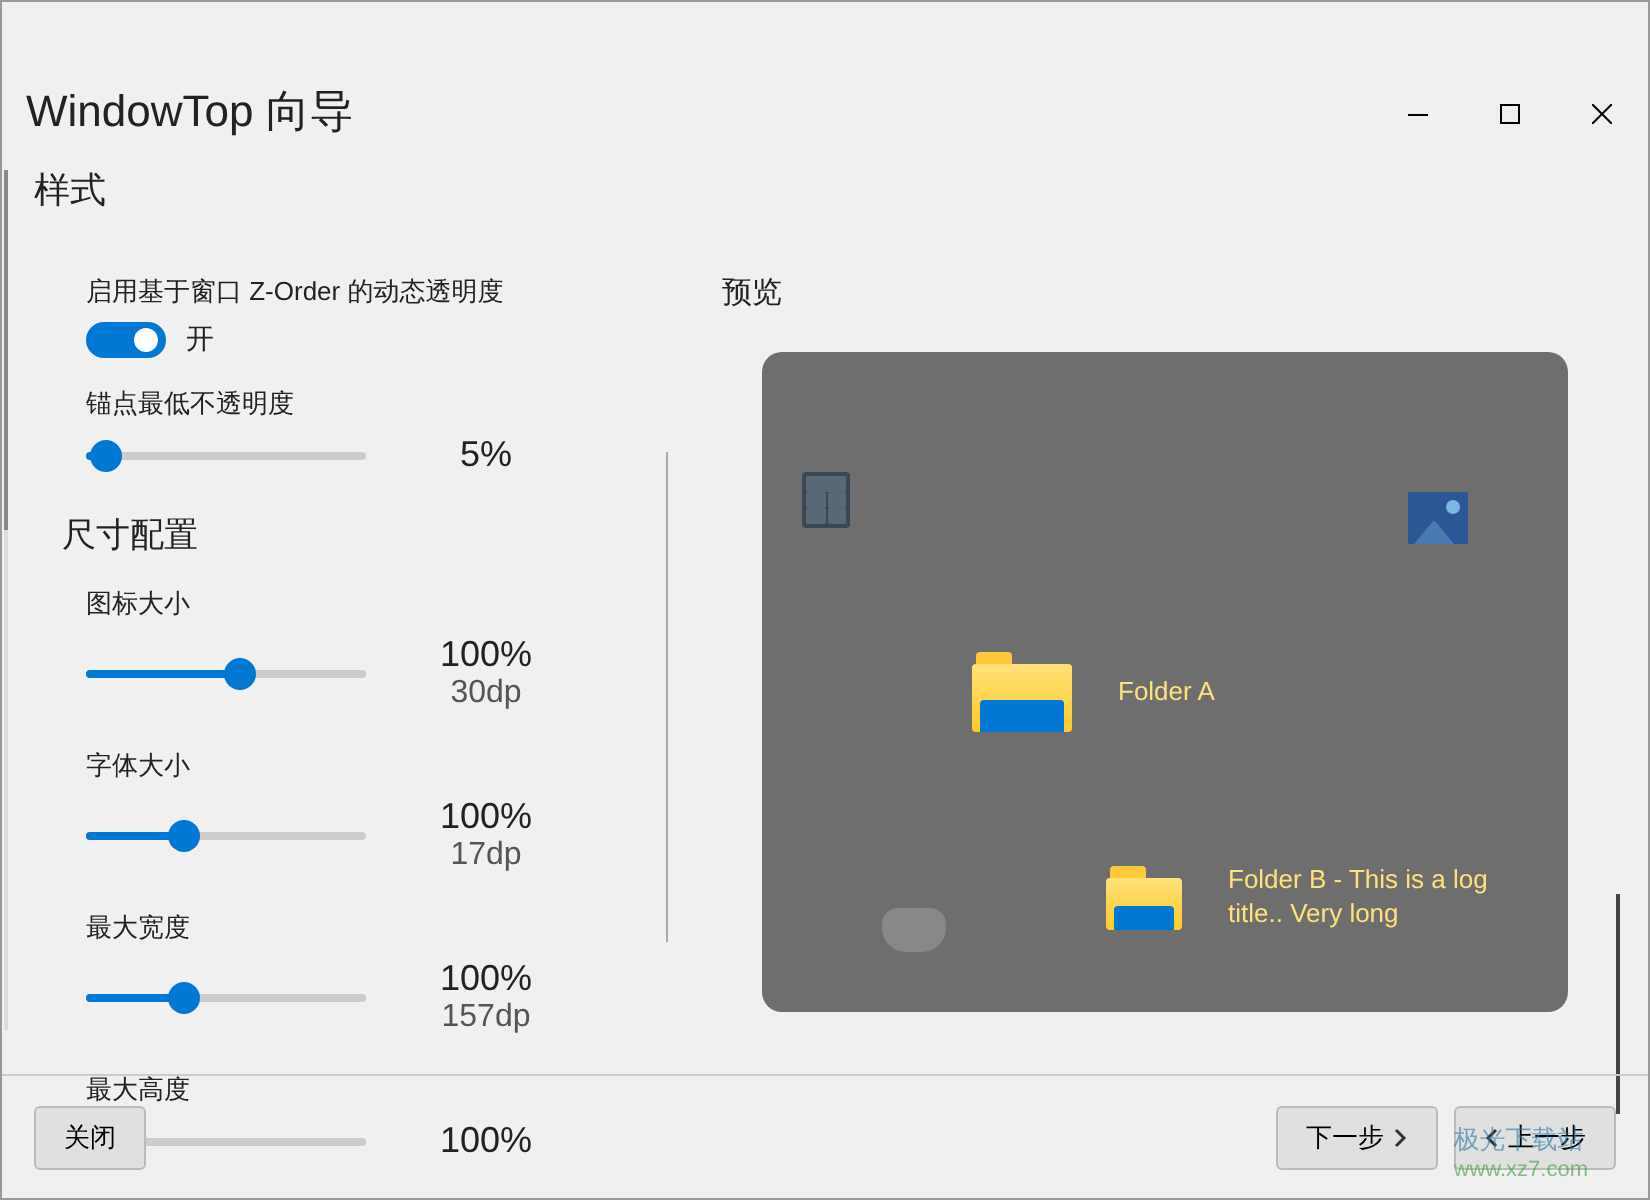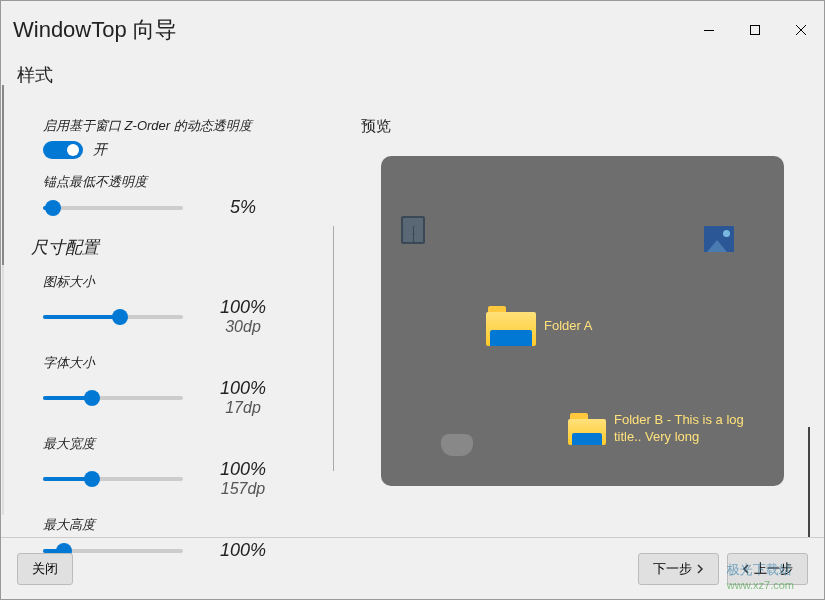--- a/index.html
+++ b/index.html
@@ -1,42 +1,42 @@
 <!DOCTYPE html>
 <html><head>
 <meta charset="utf-8">
 <style>
 * { box-sizing: border-box; margin: 0; padding: 0; font-family: "Microsoft YaHei", "Segoe UI", sans-serif; }
 body { width: 825px; height: 600px; background: #f0f0f0; border: 1px solid #999; position: relative; overflow: hidden; }
-.titlebar { display: flex; justify-content: space-between; align-items: center; padding: 8px 0 0 12px; height: 50px; }
+.titlebar { display: flex; justify-content: space-between; align-items: flex-end; padding: 8px 0 0 12px; height: 50px; margin-top: 20px; }
 .titlebar h1 { font-size: 22px; font-weight: 400; color: #222; }
 .window-controls { display: flex; }
 .window-controls div { width: 46px; height: 28px; display: flex; align-items: center; justify-content: center; cursor: pointer; }
 .section-title { font-size: 18px; font-weight: 400; color: #222; padding: 12px 0 0 16px; }
 .main { display: flex; padding: 0 0 0 10px; height: 470px; }
-.left-panel { width: 330px; padding: 30px 10px 0 32px; overflow-y: auto; position: relative; font-style: italic; }
+.left-panel { width: 330px; padding: 30px 10px 0 32px; overflow-y: auto; position: relative; }
 .left-panel::-webkit-scrollbar { width: 4px; }
 .left-panel::-webkit-scrollbar-thumb { background: #888; }
 .setting-label { font-size: 13px; color: #222; margin-bottom: 6px; display: block; }
 .toggle-row { display: flex; align-items: center; gap: 10px; margin-bottom: 14px; }
 .toggle { width: 40px; height: 18px; background: #0078d4; border-radius: 10px; position: relative; cursor: pointer; }
 .toggle::after { content: ''; position: absolute; width: 12px; height: 12px; background: #fff; border-radius: 50%; top: 3px; right: 4px; }
 .toggle-label { font-size: 14px; color: #222; }
 .slider-group { margin-bottom: 18px; }
 .slider-row { display: flex; align-items: center; gap: 20px; }
 .slider { flex: 0 0 140px; height: 4px; background: #ccc; position: relative; border-radius: 2px; }
 .slider-fill { height: 100%; background: #0078d4; border-radius: 2px; position: absolute; left: 0; top: 0; }
 .slider-thumb { width: 16px; height: 16px; background: #0078d4; border-radius: 50%; position: absolute; top: -6px; cursor: pointer; transform: translateX(-50%); }
 .slider-value { font-size: 18px; color: #222; text-align: center; flex: 0 0 80px; }
 .slider-value .sub { font-size: 16px; color: #555; display: block; }
 .size-header { font-size: 17px; color: #222; margin: 14px 0 14px -12px; }
 .right-panel { flex: 1; padding: 30px 20px 0 20px; position: relative; }
 .preview-title { font-size: 15px; color: #222; margin-bottom: 20px; }
 .preview-box { background: #6e6e6e; border-radius: 10px; height: 330px; position: relative; margin: 0 20px; }
-.preview-icon { position: absolute; display: flex; align-items: center; gap: 8px; }
+.preview-icon { position: absolute; display: flex; align-items: center; gap: 23px; }
 .calc-icon { width: 24px; height: 28px; background: #3a4856; border-radius: 2px; display: flex; flex-direction: column; padding: 2px; }
 .calc-icon .row { flex: 1; display: flex; gap: 1px; }
 .calc-icon .cell { flex: 1; background: #5a6876; border-radius: 1px; }
 .img-icon { width: 30px; height: 26px; background: #2b5797; position: relative; }
 .img-icon::after { content: ''; position: absolute; width: 7px; height: 7px; background: #7ab8e0; border-radius: 50%; top: 4px; right: 4px; }
 .img-icon::before { content: ''; position: absolute; bottom: 0; left: 3px; width: 0; height: 0; border-left: 10px solid transparent; border-right: 10px solid transparent; border-bottom: 12px solid #4a7bb0; }
 .folder-icon { width: 50px; height: 40px; position: relative; }
 .folder-icon.small { width: 38px; height: 32px; }
 .folder-tab { position: absolute; top: 0; left: 2px; width: 18px; height: 8px; background: #ffc83d; border-radius: 2px 2px 0 0; }
 .folder-body { position: absolute; top: 6px; left: 0; right: 0; bottom: 0; background: linear-gradient(#ffe17b, #ffca28); border-radius: 2px; }

